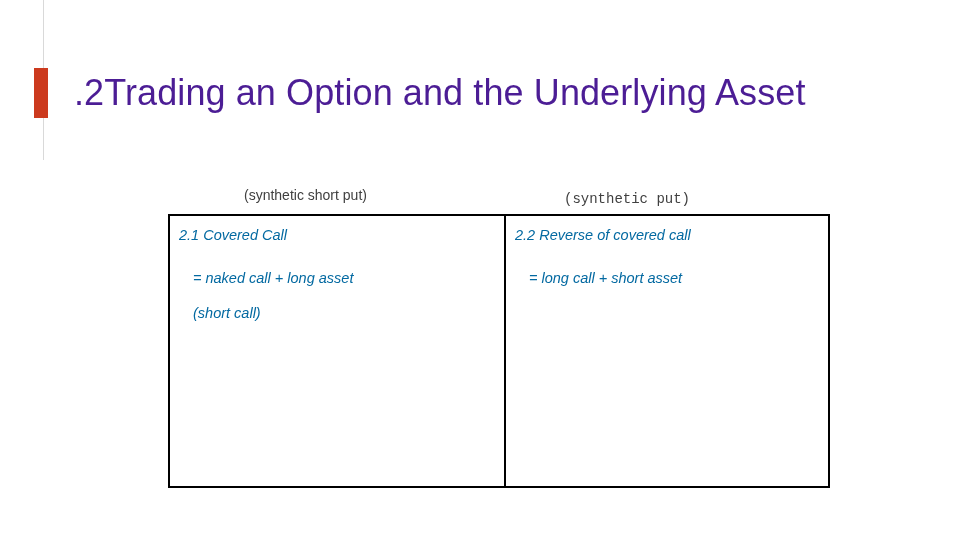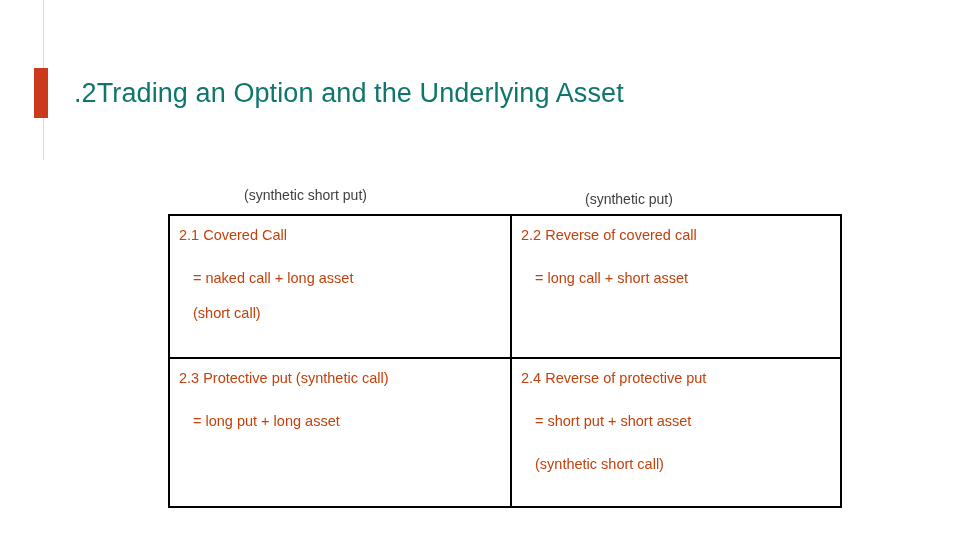--- a/index.html
+++ b/index.html
@@ -31,56 +31,57 @@
     width: 14px;
     height: 50px;
     background: #cc3a1e;
   }
 
   
   .slide-title {
     position: absolute;
     left: 74px;
     top: 76px;
-    font-size: 27px;
+    font-size: 36px;
     line-height: 34px;
-    color: #0f766e;
+    color: #4c1d95;
     font-weight: 400;
     letter-spacing: 0.1px;
     white-space: nowrap;
   }
 
   
   .col-caption {
     position: absolute;
     font-size: 14px;
     line-height: 18px;
     color: #404040;
     white-space: nowrap;
   }
   .col-caption.left  { left: 244px; top: 186px; }
-  .col-caption.right { left: 585px; top: 190px; }
+  .col-caption.right { left: 564px; top: 190px; font-family: Liberation Mono, monospace; }
 
   
   .matrix {
     position: absolute;
     left: 168px;
     top: 214px;
     width: 638px;
     height: 274px;
     border-collapse: collapse;
     table-layout: fixed;
   }
   .matrix td {
     border: 2px solid #000000;
     vertical-align: top;
-    padding: 9px 6px 0 9px;
+    padding: 9px 0 0 9px;
     font-size: 14.5px;
     line-height: 21px;
-    color: #c2410c;
+    color: #0369a1;
+    font-style: italic;
   }
   .matrix td.c1 { width: 325px; }
   .matrix td.c2 { width: 313px; }
   .matrix tr.r1 td { height: 132px; }
   .matrix tr.r2 td { height: 138px; }
 
   .cell-heading {
     margin: 0 0 22px 0;
   }
   .cell-line {
@@ -107,25 +108,14 @@
     <td class="c1">
       <p class="cell-heading">2.1 Covered Call</p>
       <p class="cell-line">= naked call + long asset</p>
       <p class="cell-line">(short call)</p>
     </td>
     <td class="c2">
       <p class="cell-heading">2.2 Reverse of covered call</p>
       <p class="cell-line">= long call + short asset</p>
     </td>
   </tr>
-  <tr class="r2">
-    <td class="c1">
-      <p class="cell-heading">2.3 Protective put (synthetic call)</p>
-      <p class="cell-line">= long put + long asset</p>
-    </td>
-    <td class="c2">
-      <p class="cell-heading">2.4 Reverse of protective put</p>
-      <p class="cell-line">= short put + short asset</p>
-      <p class="cell-line spaced">(synthetic short call)</p>
-    </td>
-  </tr>
 </tbody>
   </table>
 
 </body></html>

